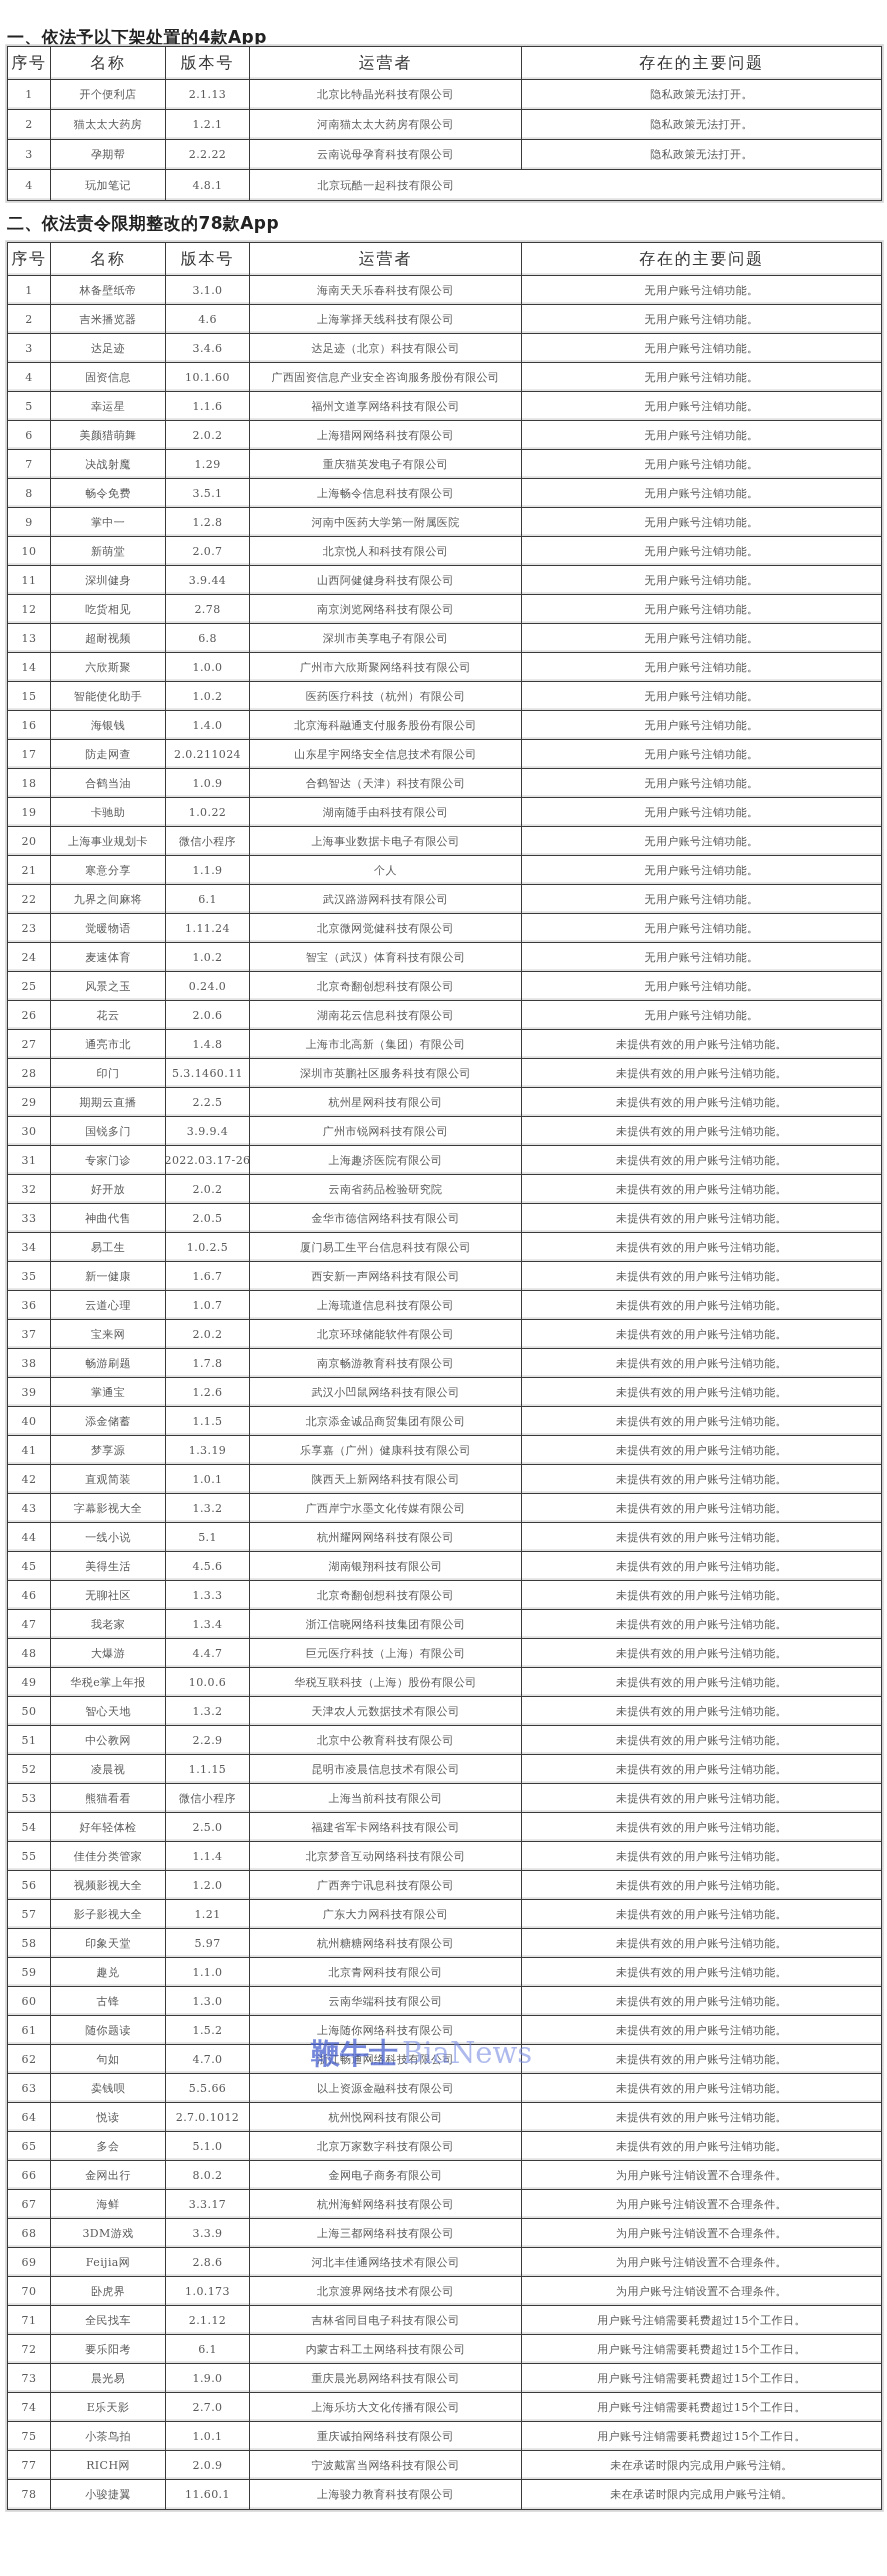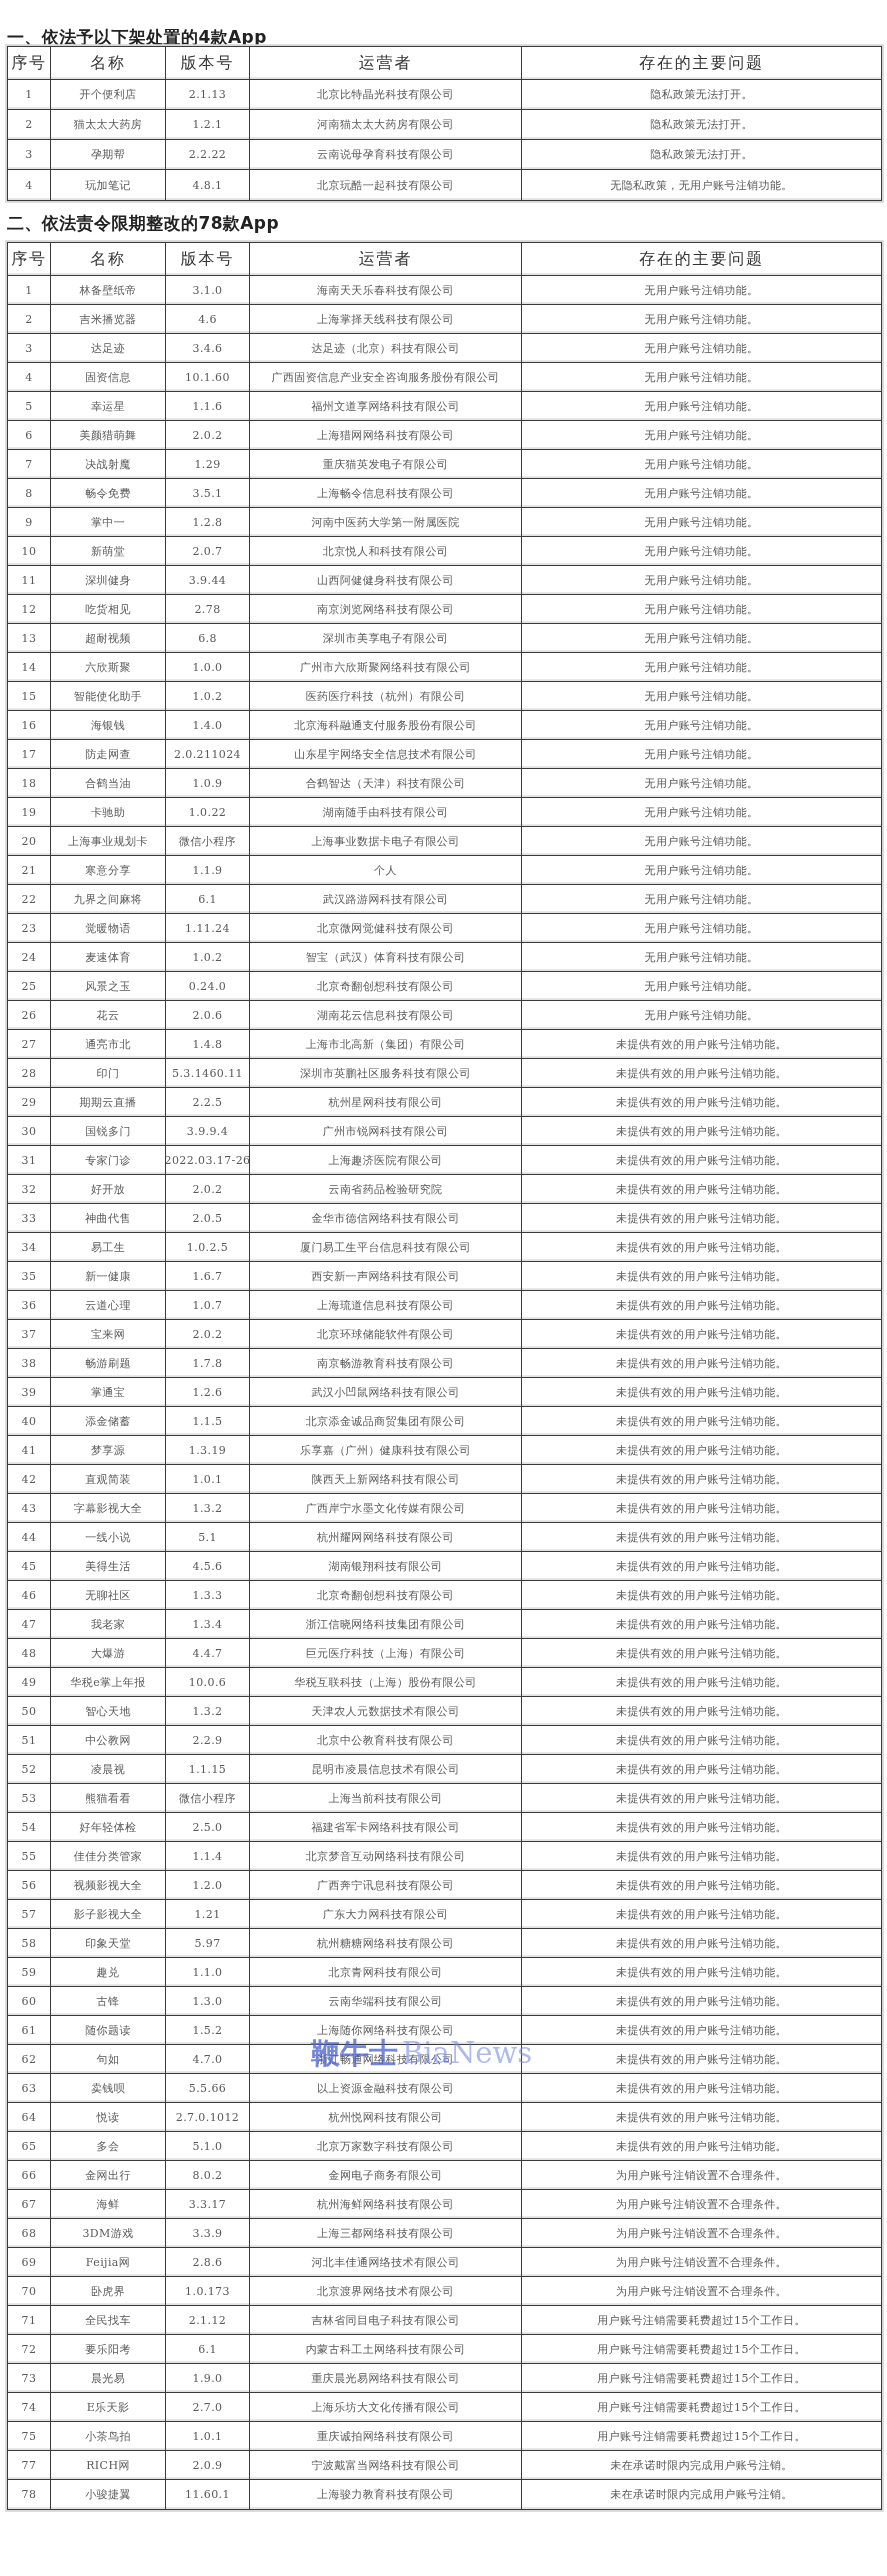--- a/index.html
+++ b/index.html
@@ -59,21 +59,20 @@
       <div class="cell c1">孕期帮</div>
       <div class="cell c2">2.2.22</div>
       <div class="cell c3">云南说母孕育科技有限公司</div>
       <div class="cell c4">隐私政策无法打开。</div>
     </div>
     <div class="row body-row">
       <div class="cell c0">4</div>
       <div class="cell c1">玩加笔记</div>
       <div class="cell c2">4.8.1</div>
       <div class="cell c3">北京玩酷一起科技有限公司</div>
-      <div class="cell c4">无隐私政策，无用户账号注销功能。</div>
     </div>
   </div>
 
 <div class="section-title" style="top:214px;">二、依法责令限期整改的78款App</div>
 <div class="grid" id="t2">
     <div class="row head">
       <div class="cell c0">序号</div>
       <div class="cell c1">名称</div>
       <div class="cell c2">版本号</div>
       <div class="cell c3">运营者</div>

